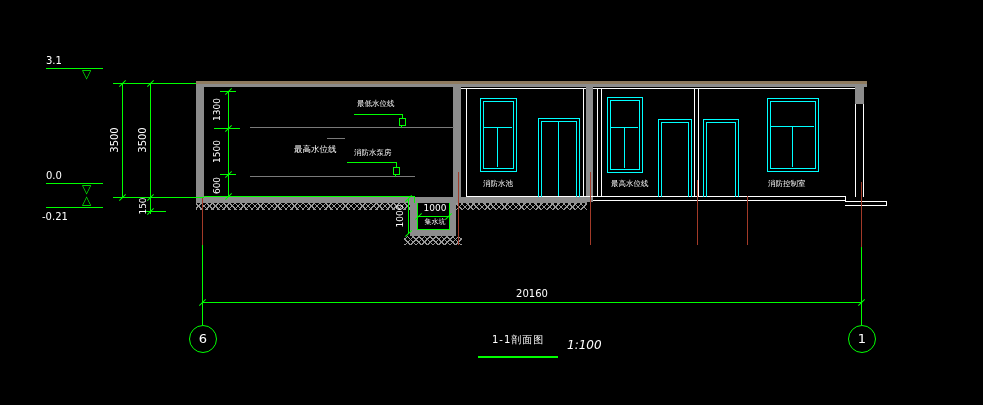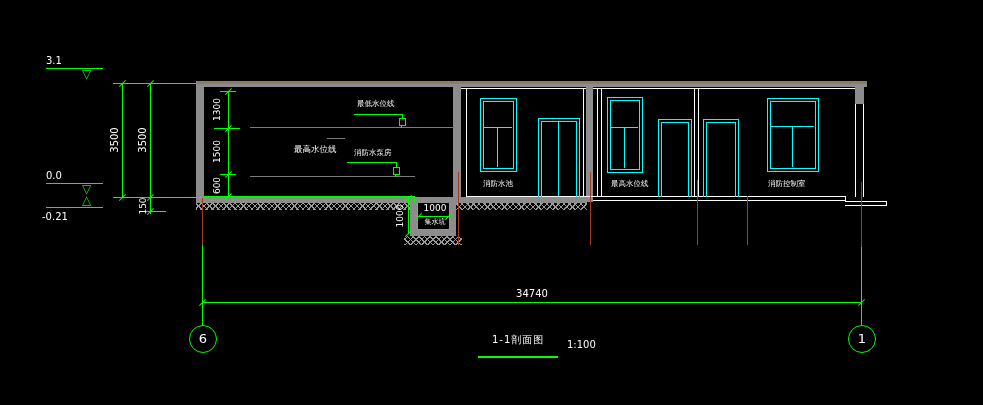--- a/index.html
+++ b/index.html
@@ -160,21 +160,21 @@
   <div class="ln rd" style="left:590px;top:172px;width:1px;height:73px;"></div>
   <div class="ln rd" style="left:697px;top:180px;width:1px;height:65px;"></div>
   <div class="ln rd" style="left:747px;top:196px;width:1px;height:49px;"></div>
   <div class="ln rd" style="left:861px;top:182px;width:1px;height:65px;"></div>
 
   <div class="ln g" style="left:202px;top:245px;width:1px;height:80px;"></div>
   <div class="ln g" style="left:861px;top:247px;width:1px;height:78px;"></div>
   <div class="ln g" style="left:202px;top:302px;width:659px;height:1px;"></div>
   <div class="tk" style="left:198px;top:302px;"></div>
   <div class="tk" style="left:857px;top:302px;"></div>
-  <div class="txt" style="left:502px;top:288px;width:60px;text-align:center;font-size:10px;">34740</div>
+  <div class="txt" style="left:502px;top:288px;width:60px;text-align:center;font-size:10px;">20160</div>
   <div class="circle" style="left:189px;top:325px;">6</div>
   <div class="circle" style="left:848px;top:325px;">1</div>
 
   <div class="txt" style="left:492px;top:334px;font-size:10px;letter-spacing:1px;">1-1剖面图</div>
-  <div class="txt" style="left:567px;top:339px;font-size:10px;">1:100</div>
+  <div class="txt" style="left:567px;top:339px;font-size:12px;font-style:italic;">1:100</div>
   <div class="ln g" style="left:478px;top:356px;width:80px;height:2px;"></div>
 
 </div>
 
 </body></html>

